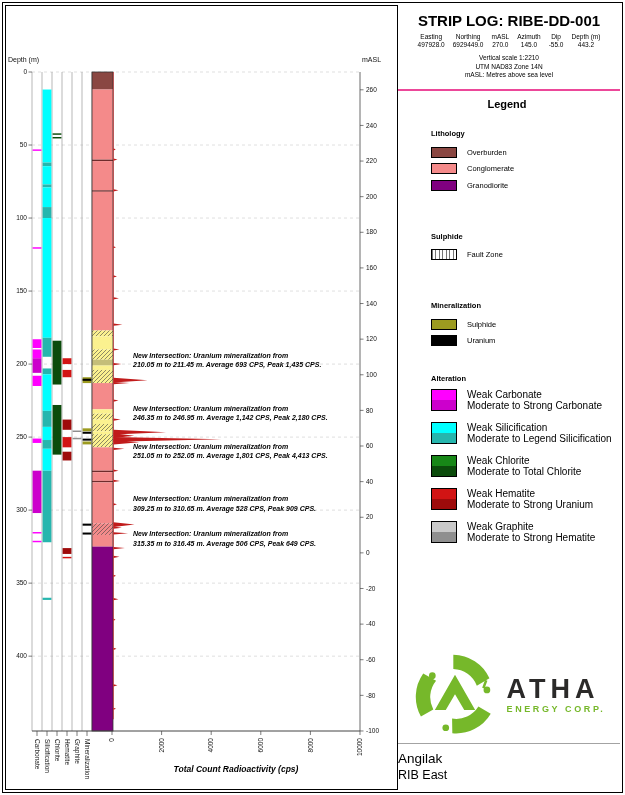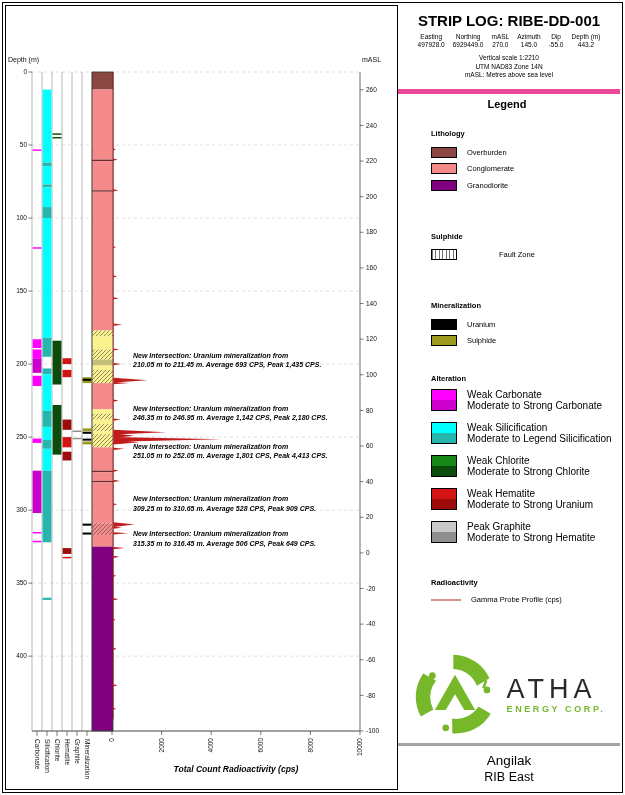--- a/index.html
+++ b/index.html
@@ -8,45 +8,45 @@
   .f-outer{position:absolute;inset:2px;border:1px solid #000;pointer-events:none;}
   .f-inner{position:absolute;inset:5px;border:1px solid #000;pointer-events:none;}
   svg#log{position:absolute;left:0;top:0;}
   svg text{font-family:"Liberation Sans",sans-serif;}
   text.tk{font-size:6.5px;fill:#111;}
   text.axt{font-size:7px;fill:#111;}
   text.anno{font-size:7px;font-weight:700;font-style:italic;fill:#000;}
   text.cpst{font-size:8.5px;font-weight:700;font-style:italic;fill:#000;}
 
   .panel{position:absolute;left:397px;top:5px;width:222px;height:785px;border-left:1px solid #000;background:#fff;}
-  .hdr{position:absolute;top:0;left:0;right:0;height:84px;border-bottom:5px solid #ec4899;text-align:center;}
+  .hdr{position:absolute;top:0;left:0;right:0;height:84px;border-bottom:2px solid #ec4899;text-align:center;}
   .hdr-title{margin-top:7px;font-size:15px;font-weight:700;}
   .hdr-fields{display:flex;justify-content:center;gap:8px;margin-top:4px;}
   .fld{font-size:6.5px;line-height:8px;}
   .hdr-notes{margin-top:5px;font-size:6.5px;line-height:8.5px;}
   .lg-title{position:absolute;top:93px;left:0;right:4px;text-align:center;font-size:11px;font-weight:700;}
   .lg-sec{position:absolute;left:33px;right:6px;}
   .lg-h{font-size:7.5px;font-weight:700;margin-bottom:6px;}
   .lg-row{display:flex;align-items:center;height:16.5px;}
-  .lg-row.st{height:15px;gap:32px;}
+  .lg-row.st{height:15px;}
   .sw{width:26px;height:11px;border:1px solid #000;flex:none;box-sizing:border-box;}
   .lg-l{font-size:7.5px;margin-left:10px;white-space:nowrap;}
   .hatch-vert{background:repeating-linear-gradient(90deg,#777 0,#777 1px,#fff 1px,#fff 3.5px);}
   .hatch-diag{background:repeating-linear-gradient(45deg,#fff 0,#fff 2.5px,#777 2.5px,#777 3.5px);}
   .alt-row{display:flex;margin-bottom:11px;}
   .alt-sw{width:26px;border:1px solid #000;flex:none;box-sizing:border-box;}
   .alt-sw div{height:10px;}
   .alt-labels{margin-left:10px;font-size:10px;line-height:11px;white-space:nowrap;}
   .radio-row{display:flex;align-items:center;margin-top:8px;}
   .radio-line{width:30px;height:2px;flex:none;}
   .logo{position:absolute;top:640px;left:0;right:0;height:100px;display:flex;justify-content:center;align-items:center;gap:10px;}
   .logo-text{display:flex;flex-direction:column;}
-  .logo-name{font-size:27px;font-weight:400;letter-spacing:5px;line-height:26px;}
+  .logo-name{font-size:27px;font-weight:700;letter-spacing:5px;line-height:26px;}
   .logo-sub{font-size:9px;font-weight:700;letter-spacing:2.6px;margin-top:2px;}
-  .footer{position:absolute;top:738px;left:0;right:0;bottom:0;border-top:3px solid #a3a3a3;text-align:center;}
+  .footer{position:absolute;top:738px;left:0;right:0;bottom:0;border-top:1px solid #a3a3a3;text-align:left;}
   .footer .f1{margin-top:7px;font-size:13.5px;}
   .footer .f2{margin-top:2px;font-size:12.5px;}
 </style>
 </head>
 <body>
 
 <div class="page">
   <div class="f-outer"></div>
   <div class="f-inner"></div>
 
@@ -347,26 +347,26 @@
       <div class="lg-h">Sulphide</div>
       <div class="lg-row st">
         <span class="sw hatch-vert"></span>
         <span class="lg-l">Fault Zone</span>
       </div>
     </div>
 
     <div class="lg-sec" style="top:296px">
       <div class="lg-h">Mineralization</div>
       <div class="lg-row">
+        <span class="sw" style="background: rgb(156, 155, 32);"></span>
+        <span class="lg-l">Sulphide</span>
+      </div>
+      <div class="lg-row">
         <span class="sw" style="background: rgb(0, 0, 0);"></span>
         <span class="lg-l">Uranium</span>
-      </div>
-      <div class="lg-row">
-        <span class="sw" style="background: rgb(156, 155, 32);"></span>
-        <span class="lg-l">Sulphide</span>
       </div>
     </div>
 
     <div class="lg-sec" style="top:369px">
       <div class="lg-h">Alteration</div>
 
       <div class="alt-row">
         <span class="alt-sw">
           <div style="background: rgb(255, 0, 255);"></div>
           <div style="background: rgb(204, 0, 204);"></div>
@@ -386,52 +386,45 @@
           <div>Moderate to Legend Silicification</div>
         </span>
       </div>
       <div class="alt-row">
         <span class="alt-sw">
           <div style="background: rgb(23, 135, 23);"></div>
           <div style="background: rgb(11, 75, 11);"></div>
         </span>
         <span class="alt-labels">
           <div>Weak Chlorite</div>
-          <div>Moderate to Strong Chlorite</div>
+          <div>Moderate to Total Chlorite</div>
         </span>
       </div>
       <div class="alt-row">
         <span class="alt-sw">
           <div style="background: rgb(210, 20, 20);"></div>
           <div style="background: rgb(158, 11, 11);"></div>
         </span>
         <span class="alt-labels">
           <div>Weak Hematite</div>
           <div>Moderate to Strong Uranium</div>
         </span>
       </div>
       <div class="alt-row">
         <span class="alt-sw">
           <div style="background: rgb(201, 201, 201);"></div>
           <div style="background: rgb(143, 143, 143);"></div>
         </span>
         <span class="alt-labels">
-          <div>Peak Graphite</div>
+          <div>Weak Graphite</div>
           <div>Moderate to Strong Hematite</div>
         </span>
       </div>
     </div>
 
-    <div class="lg-sec" style="top:573px">
-      <div class="lg-h">Radioactivity</div>
-      <div class="radio-row">
-        <span class="radio-line" style="background: rgb(214, 143, 143);"></span>
-        <span class="lg-l">Gamma Probe Profile (cps)</span>
-      </div>
-    </div>
 
     <div class="logo">
       <svg width="84" height="84" viewBox="0 0 100 100" style="color:#76B82A" class="logo-icon">
         <g fill="currentColor">
           <path d="M48,2 A48,48 0 0 1 91,30 L76,39 A31,31 0 0 0 48,19 Z"></path>
           <path d="M48,2 A48,48 0 0 1 91,30 L76,39 A31,31 0 0 0 48,19 Z" transform="rotate(120 50 50)"></path>
           <path d="M48,2 A48,48 0 0 1 91,30 L76,39 A31,31 0 0 0 48,19 Z" transform="rotate(240 50 50)"></path>
           <path d="M50,26 L74,68 L61,68 L50,49 L39,68 L26,68 Z"></path>
           <circle cx="88" cy="44" r="4"></circle>
           <circle cx="23" cy="27" r="4"></circle>

